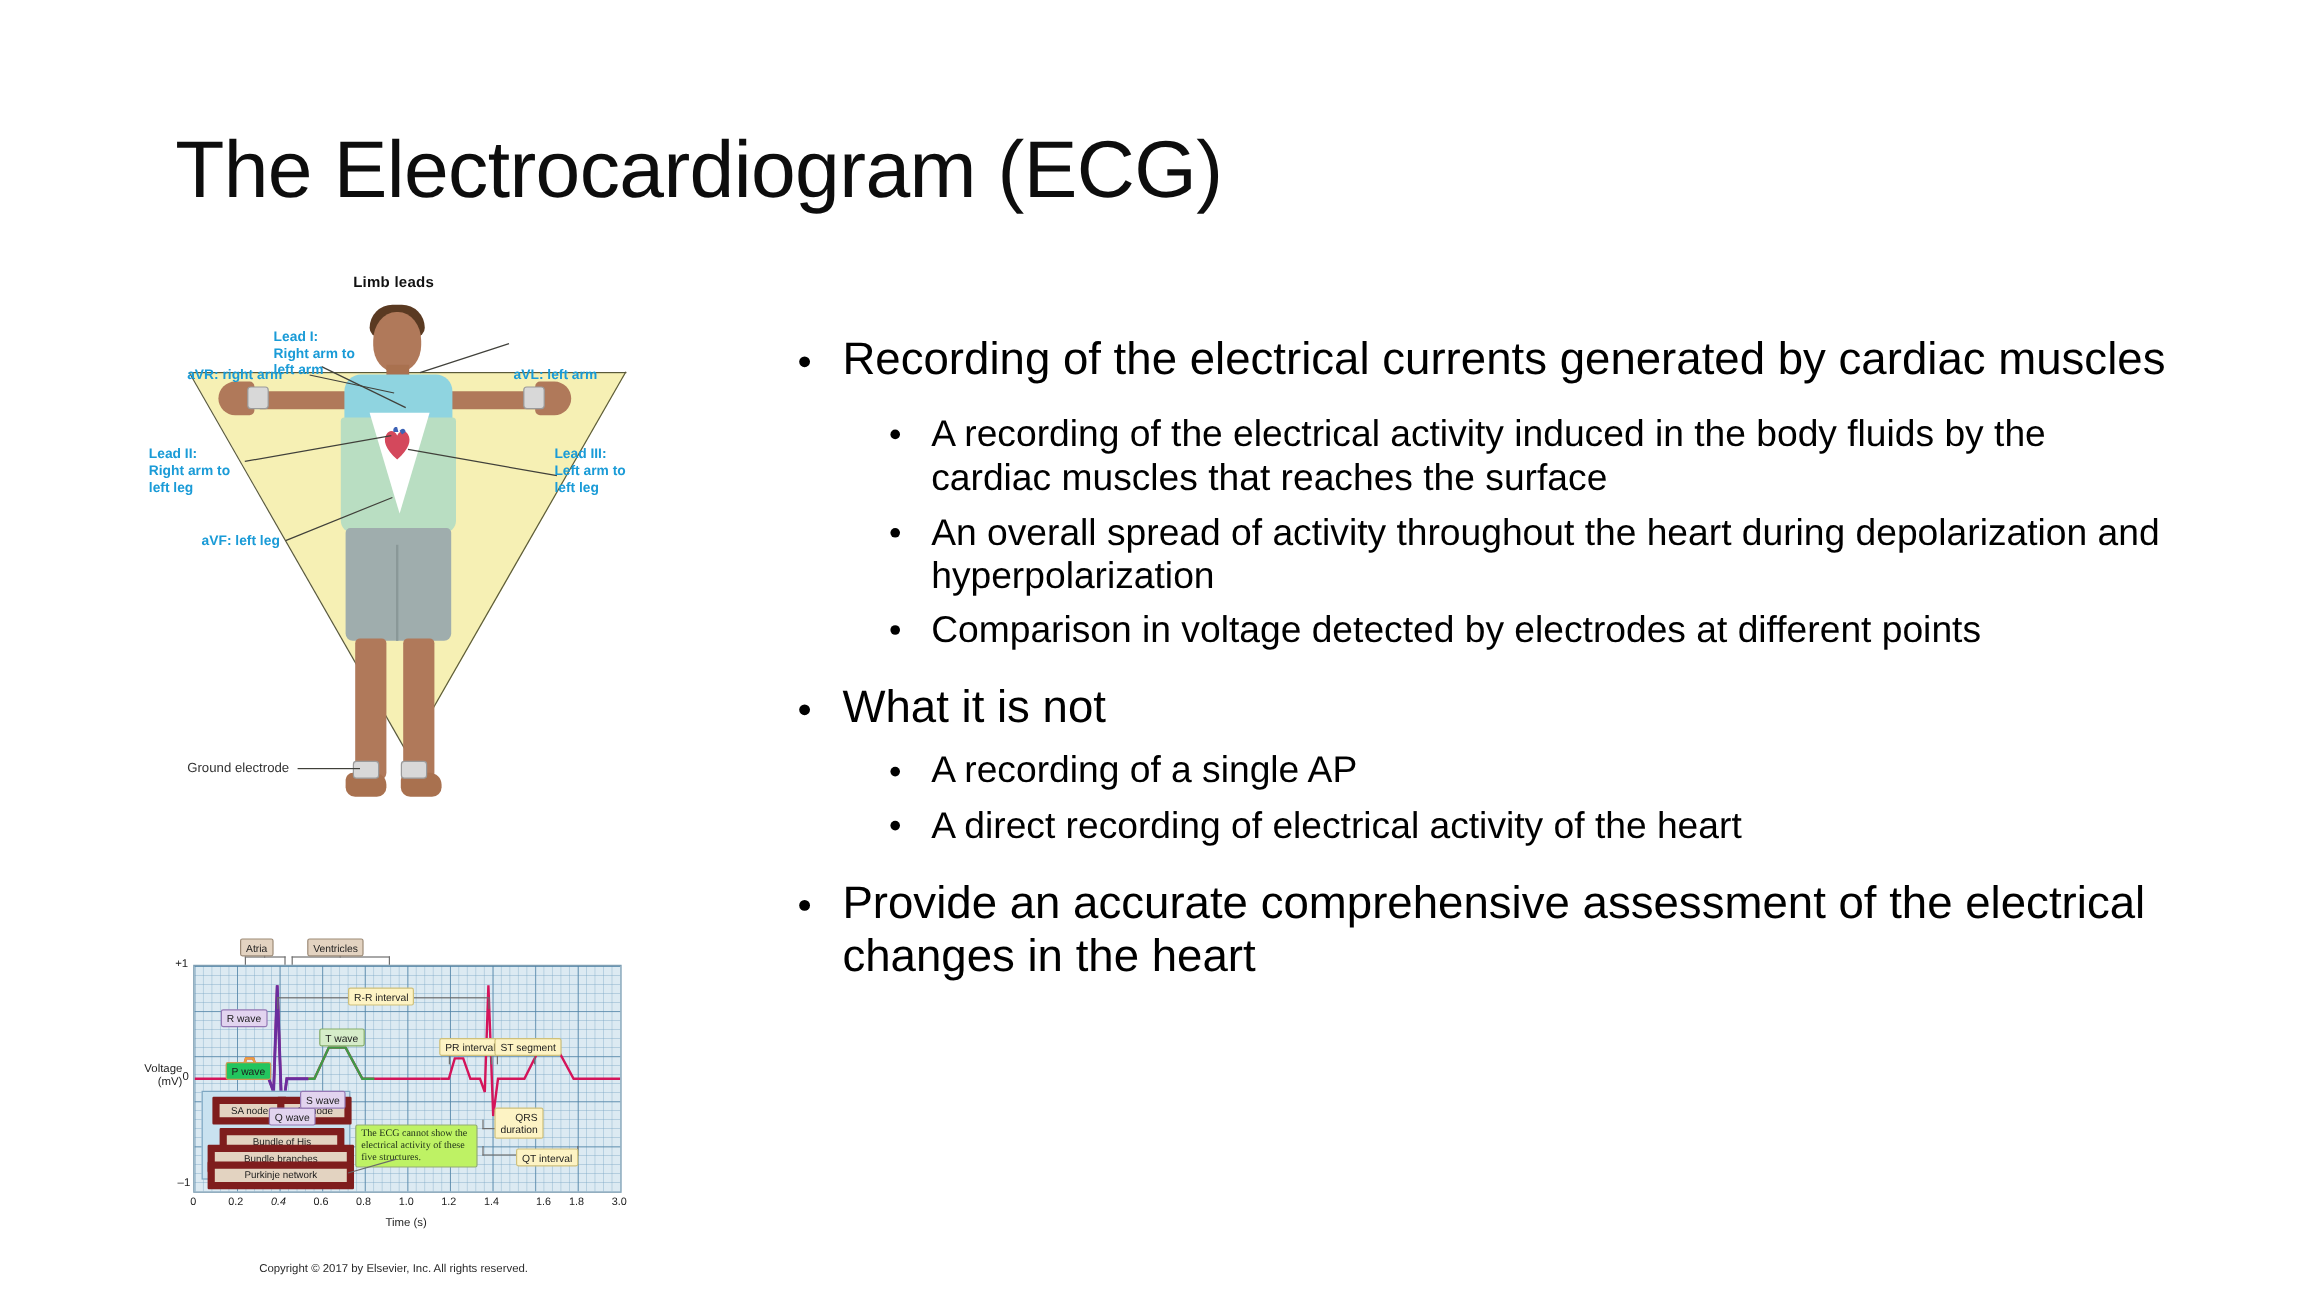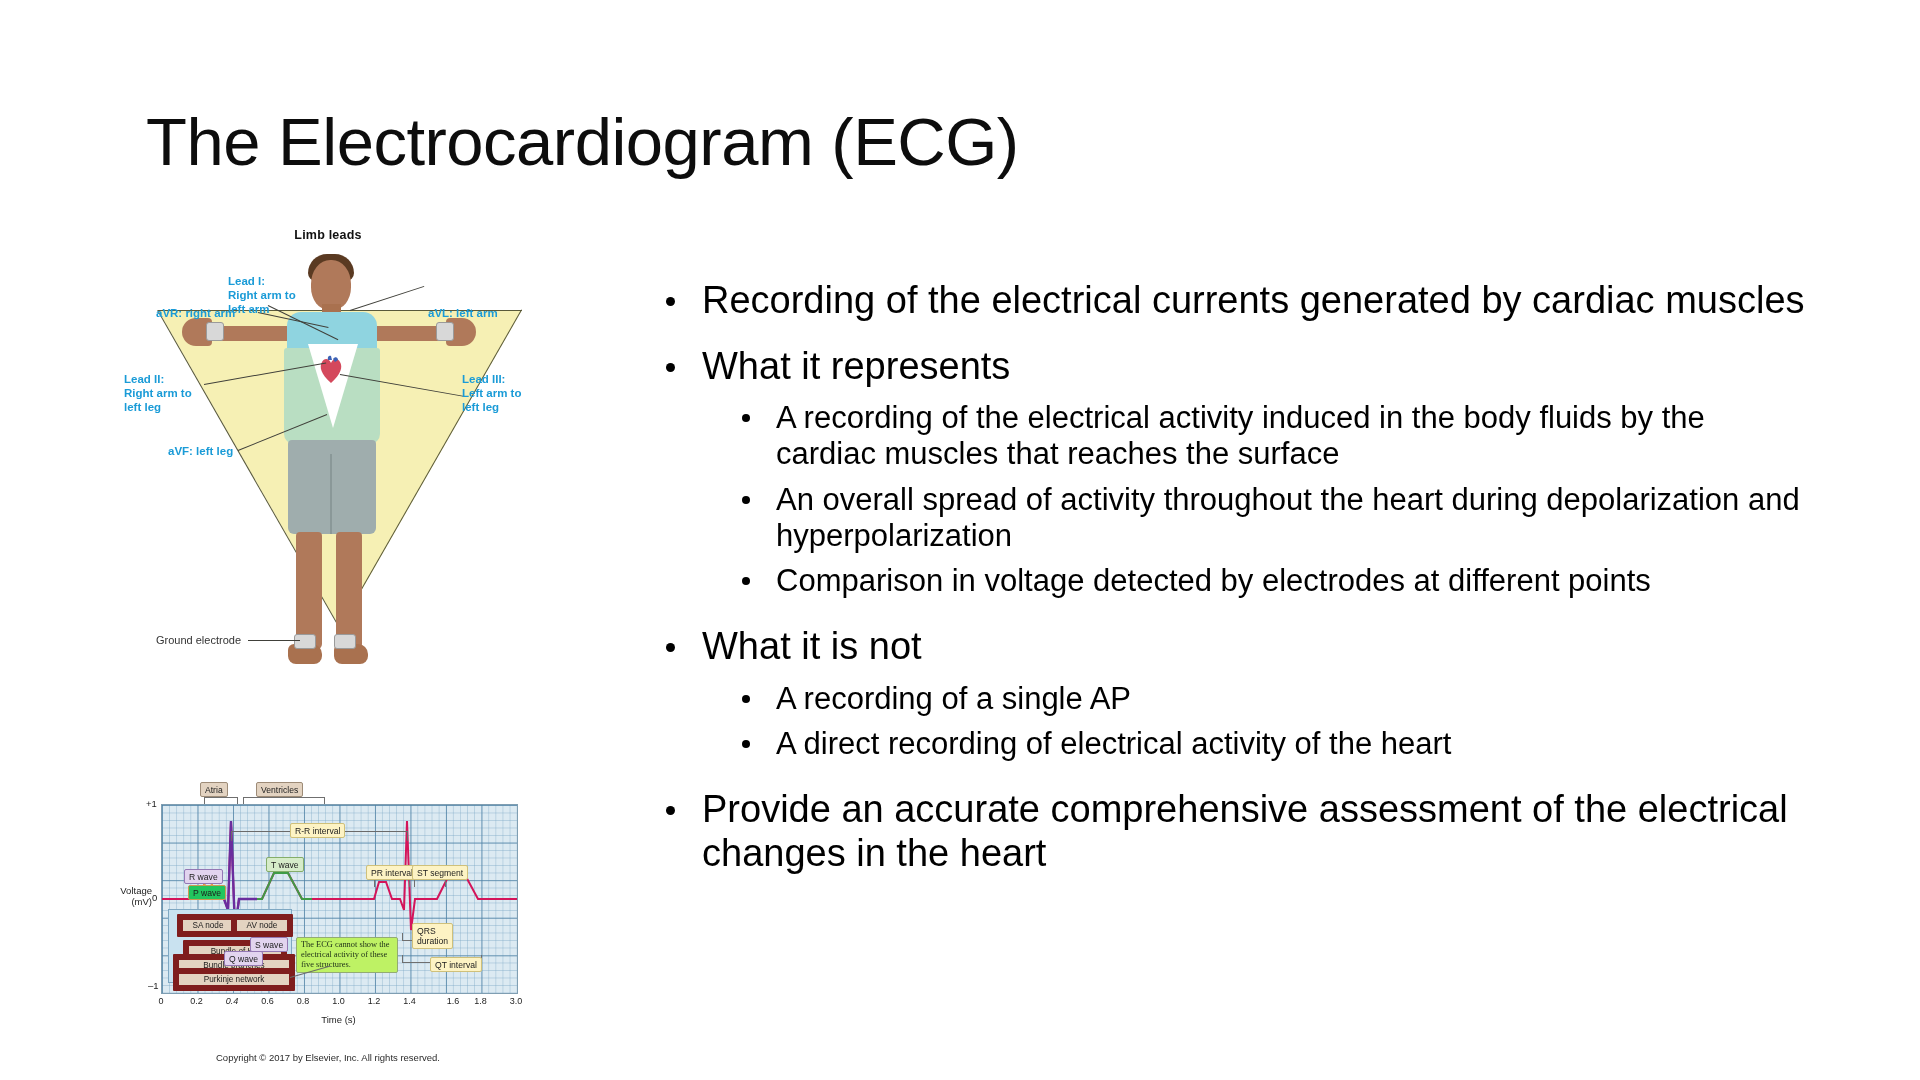--- a/index.html
+++ b/index.html
@@ -284,21 +284,21 @@
   .cap {
     position: absolute;
     font-size: 8.6px;
     line-height: 1.2;
     padding: 1.5px 4px;
     border-radius: 2px;
     white-space: nowrap;
     color: #1c1c1c;
   }
   .cap.tan    { background: #e3d3c1; border: 1px solid #9d8b77; }
-  .cap.purple { background: #e2d4ef; border: 1px solid #9478b4; margin-top: 28px; }
+  .cap.purple { background: #e2d4ef; border: 1px solid #9478b4; }
   .cap.orange { background: #22c55e; border: 1px solid #cc9a54; text-align: right; }
   .cap.green  { background: #d6ecc9; border: 1px solid #85ad6a; }
   .cap.yellow { background: #fdf3c4; border: 1px solid #cfc07a; }
   .cap.note   { background: #bef264; border: 1px solid #93ab73; white-space: normal;
                 width: 92px; font-family: "Liberation Serif", serif; font-size: 8.4px;
                 line-height: 1.22; color: #20321a; }
 
   .brace-box {
     position: absolute;
     border: 1px solid #6f6f6f;
@@ -456,21 +456,21 @@
       </div>
 
       <div class="cap purple" style="left:22px; top:36px;">R wave</div>
       <div class="cap orange" style="left:26px; top:80px;">P wave</div>
       <div class="cap green" style="left:104px; top:52px;">T wave</div>
       <div class="cap purple" style="left:62px; top:118px;">Q wave</div>
       <div class="cap purple" style="left:88px; top:104px;">S wave</div>
       <div class="cap yellow" style="left:128px; top:18px;">R-R interval</div>
       <div class="cap yellow" style="left:204px; top:60px;">PR interval</div>
       <div class="cap yellow" style="left:250px; top:60px;">ST segment</div>
-      <div class="cap yellow" style="left:250px; top:118px; text-align:left;">QRS<br>duration</div>
+      <div class="cap yellow" style="left:250px; top:118px; text-align:right;">QRS<br>duration</div>
       <div class="cap yellow" style="left:268px; top:152px;">QT interval</div>
       <div class="cap note" style="left:134px; top:132px;">The ECG cannot show the electrical activity of these five structures.</div>
       <div class="connector" style="left:128px; top:172px; width:42px; transform:rotate(-16deg);"></div>
     </div>
 
     <div class="ax-lbl" style="left:18px; top:16px;">+1</div>
     <div class="ax-lbl" style="left:24px; top:110px;">0</div>
     <div class="ax-lbl" style="left:20px; top:198px;">–1</div>
     <div class="y-title" style="left:-42px; top:104px; width:66px;">Voltage<br>(mV)</div>
 
@@ -494,24 +494,20 @@
 
   <div class="body-col">
 
     <div class="lvl1">
       <span class="bdot"></span>
       <span>Recording of the electrical currents generated by cardiac muscles</span>
     </div>
 
     <div class="gap-sm"></div>
 
-    <div class="lvl1">
-      <span class="bdot"></span>
-      <span>What it represents</span>
-    </div>
 
     <div class="lvl2">
       <span class="bdot"></span>
       <span>A recording of the electrical activity induced in the body fluids by the cardiac muscles that reaches the surface</span>
     </div>
 
     <div class="lvl2">
       <span class="bdot"></span>
       <span>An overall spread of activity throughout the heart during depolarization and hyperpolarization</span>
     </div>

